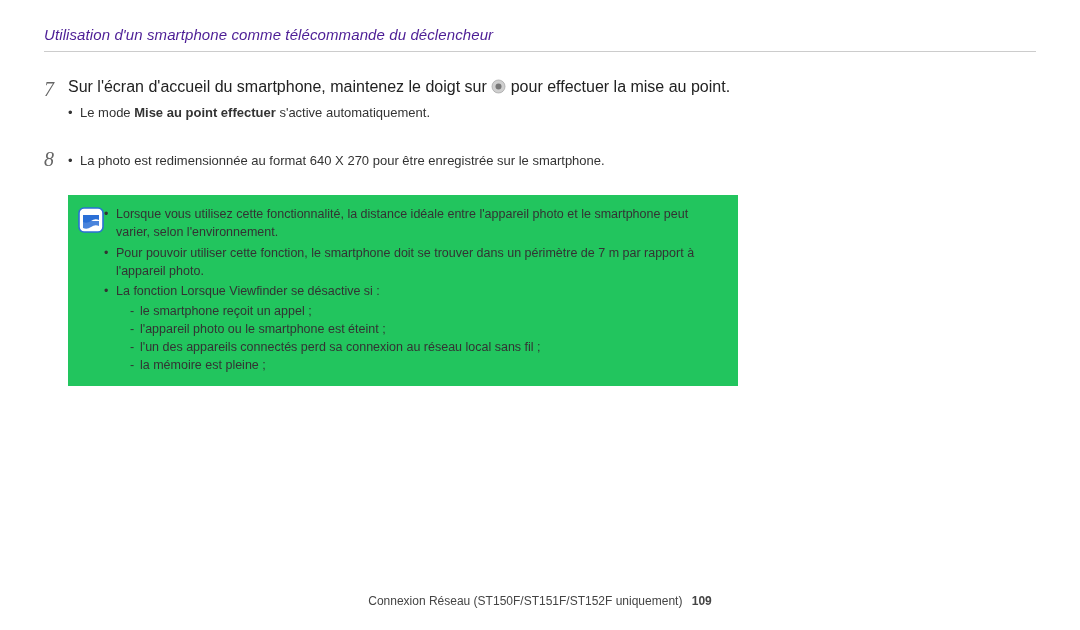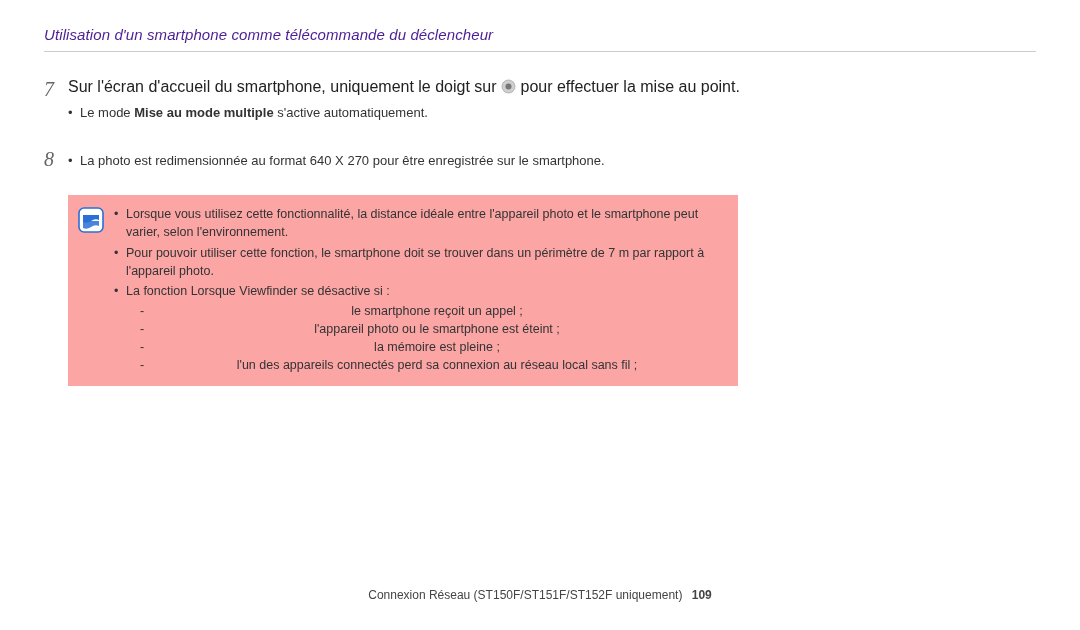--- a/index.html
+++ b/index.html
@@ -76,25 +76,24 @@
     content: "•";
     position: absolute;
     left: 0;
     top: 0;
   }
   .bold { font-weight: 600; }
 
   .note-box {
     margin-left: 24px;
     margin-top: 8px;
-    background: #fca5a5;
+    background: #22c55e;
     padding: 10px 14px 10px 10px;
     display: flex;
     align-items: flex-start;
-    gap: 10px;
     width: 670px;
     box-sizing: border-box;
   }
   .note-icon {
     flex: 0 0 26px;
     width: 26px;
     height: 26px;
     margin-top: 2px;
   }
   .note-list {
@@ -117,31 +116,30 @@
     top: 0;
   }
   .dash-list {
     list-style: none;
     padding: 0 0 0 14px;
     margin: 2px 0 0 0;
   }
   .dash-list li {
     position: relative;
     padding-left: 10px;
-    text-align: center;
   }
   .dash-list li::before {
     content: "-";
     position: absolute;
     left: 0;
     top: 0;
   }
   .footer {
     position: absolute;
-    bottom: 28px;
+    bottom: 22px;
     left: 0;
     width: 1080px;
     text-align: center;
     font-size: 12px;
     color: #444;
   }
   .footer .pagenum {
     font-weight: 700;
     margin-left: 6px;
   }
@@ -151,32 +149,32 @@
 
 <div class="page">
 
   <div class="header-title">Utilisation d'un smartphone comme télécommande du déclencheur</div>
   <hr class="hr">
 
   <div class="step">
     <div class="step-num">7</div>
     <div class="step-body">
       <div class="step-text">
-        <span>Sur l'écran d'accueil du smartphone, uniquement le doigt sur </span>
+        <span>Sur l'écran d'accueil du smartphone, maintenez le doigt sur </span>
         <span class="inline-icon">
           <svg viewBox="0 0 16 16">
               <circle cx="8" cy="8" r="7" fill="#cfcfcf" stroke="#888" stroke-width="0.5"></circle>
               <circle cx="8" cy="8" r="3.2" fill="#777"></circle>
             </svg>
         </span>
         <span> pour effectuer la mise au point.</span>
       </div>
       <ul class="sub-bullets">
         <li>
-          <span>Le mode </span><span class="bold">Mise au mode multiple</span><span> s'active automatiquement.</span>
+          <span>Le mode </span><span class="bold">Mise au point effectuer</span><span> s'active automatiquement.</span>
         </li>
       </ul>
     </div>
   </div>
 
   <div class="step">
     <div class="step-num">8</div>
     <div class="step-body">
       <ul class="sub-bullets">
         <li>
@@ -195,22 +193,22 @@
       </svg>
     </div>
     <ul class="note-list">
       <li>Lorsque vous utilisez cette fonctionnalité, la distance idéale entre l'appareil photo et le smartphone peut varier, selon l'environnement.</li>
       <li>Pour pouvoir utiliser cette fonction, le smartphone doit se trouver dans un périmètre de 7 m par rapport à l'appareil photo.</li>
       <li>
         <span>La fonction Lorsque Viewfinder se désactive si :</span>
         <ul class="dash-list">
           <li>le smartphone reçoit un appel ;</li>
           <li>l'appareil photo ou le smartphone est éteint ;</li>
+          <li>l'un des appareils connectés perd sa connexion au réseau local sans fil ;</li>
           <li>la mémoire est pleine ;</li>
-          <li>l'un des appareils connectés perd sa connexion au réseau local sans fil ;</li>
         </ul>
       </li>
     </ul>
   </div>
 
   <div class="footer">
     <span>Connexion Réseau (ST150F/ST151F/ST152F uniquement)</span>
     <span class="pagenum">109</span>
   </div>
 

